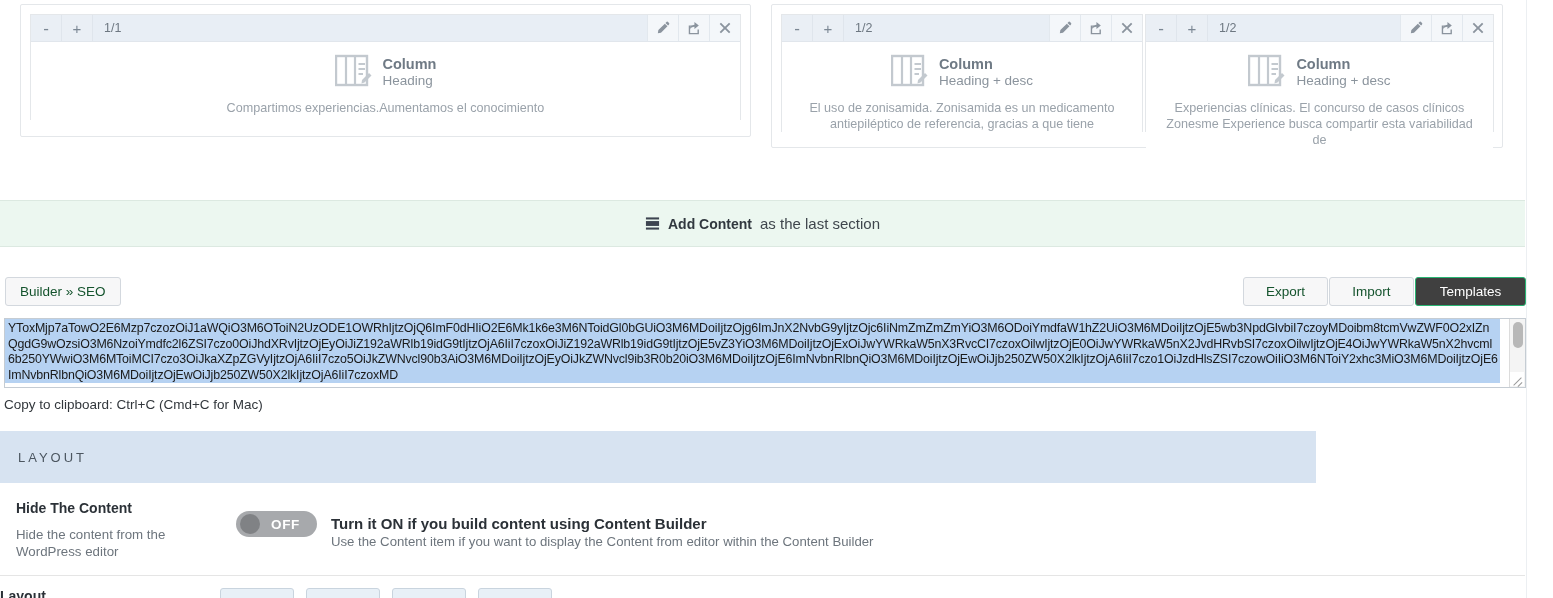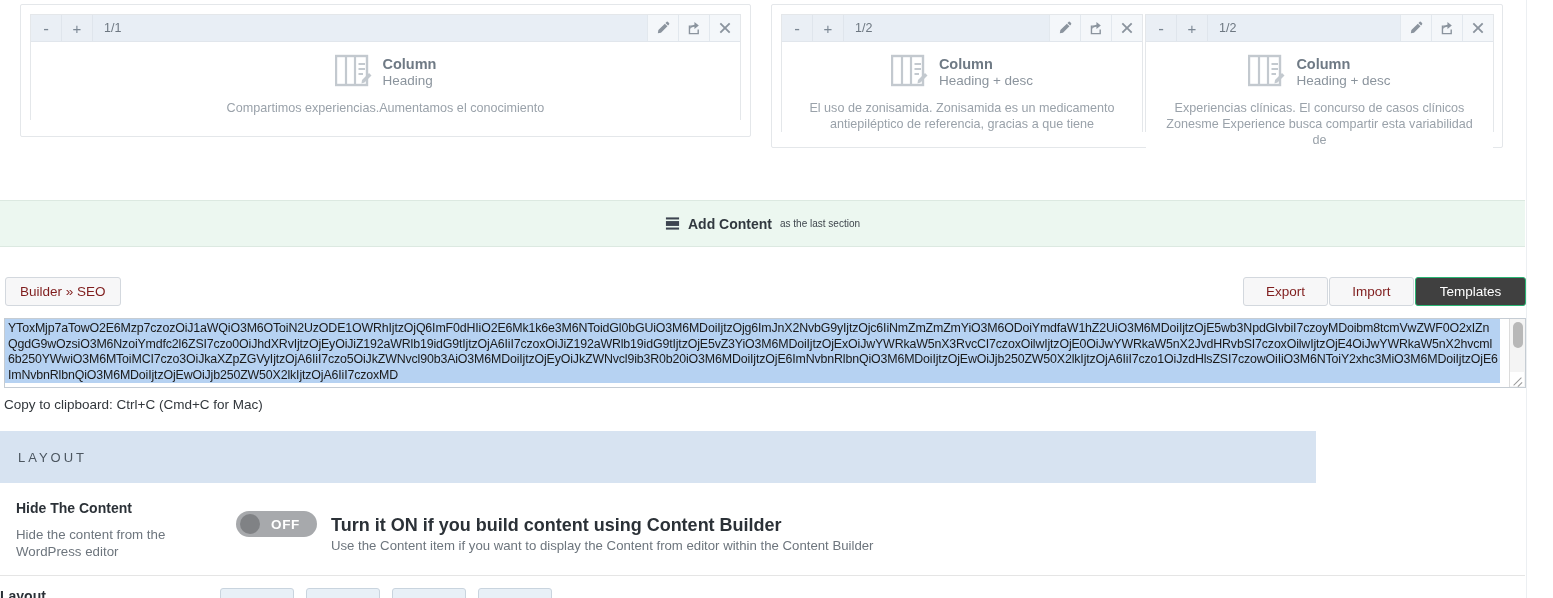--- a/index.html
+++ b/index.html
@@ -94,32 +94,32 @@
     position:absolute; left:0; top:200px; width:1525px; height:47px;
     background:#ecf7f0;
     border-top:1px solid #dce9e1;
     border-bottom:1px solid #dce9e1;
     display:flex; align-items:center; justify-content:center;
     gap:8px;
     cursor:pointer;
   }
   .addbar .ab-icon { color:#3d4450; display:flex; }
   .addbar .ab-strong { font-weight:bold; font-size:14px; color:#31383f; }
-  .addbar .ab-light { font-size:10px; color:#3f464d; }
+  .addbar .ab-light { font-size:15px; color:#3f464d; }
 
   
   .btnrow { position:absolute; top:277px; left:0; width:1553px; height:30px; }
   .btn {
     display:inline-flex; align-items:center; justify-content:center;
     height:29px;
     padding:0 14px;
     border:1px solid #d3d8de;
     border-radius:3px;
     background:#f7f7f8;
-    color:#7f1d1d;
+    color:#14532d;
     font-size:13.5px;
     cursor:pointer;
     white-space:nowrap;
   }
   .btn-builder { position:absolute; left:5px; top:0; }
   .btn-export  { position:absolute; left:1243px; top:0; width:85px; }
   .btn-import  { position:absolute; left:1329px; top:0; width:85px; }
   .btn-templates {
     position:absolute; left:1415px; top:0; width:111px;
     background:#404040; border-color:#29b573; color:#fff;
@@ -201,21 +201,21 @@
     background:#808285; margin-left:4px;
   }
   .toggle .tlabel {
     flex:1; text-align:center;
     color:#fff; font-weight:bold; font-size:13.5px;
     letter-spacing:0.6px;
     padding-right:6px;
   }
 
   .field-desc { position:absolute; left:315px; top:19px; }
-  .fd-strong { font-size:18px; font-weight:bold; color:#2b3137; }
+  .fd-strong { font-size:15px; font-weight:bold; color:#2b3137; }
   .fd-light  { margin-top:2px; font-size:13.2px; color:#6d757d; }
 
   .hr-bottom {
     position:absolute; left:0; top:575px; width:1525px;
     border-top:1px solid #e5e5e5;
   }
 
   
   .bottom-row { position:absolute; left:0; top:588px; width:1525px; height:10px; overflow:hidden; }
   .bottom-label { position:absolute; left:0; top:0; font-size:14px; font-weight:bold; color:#2b3137; }

